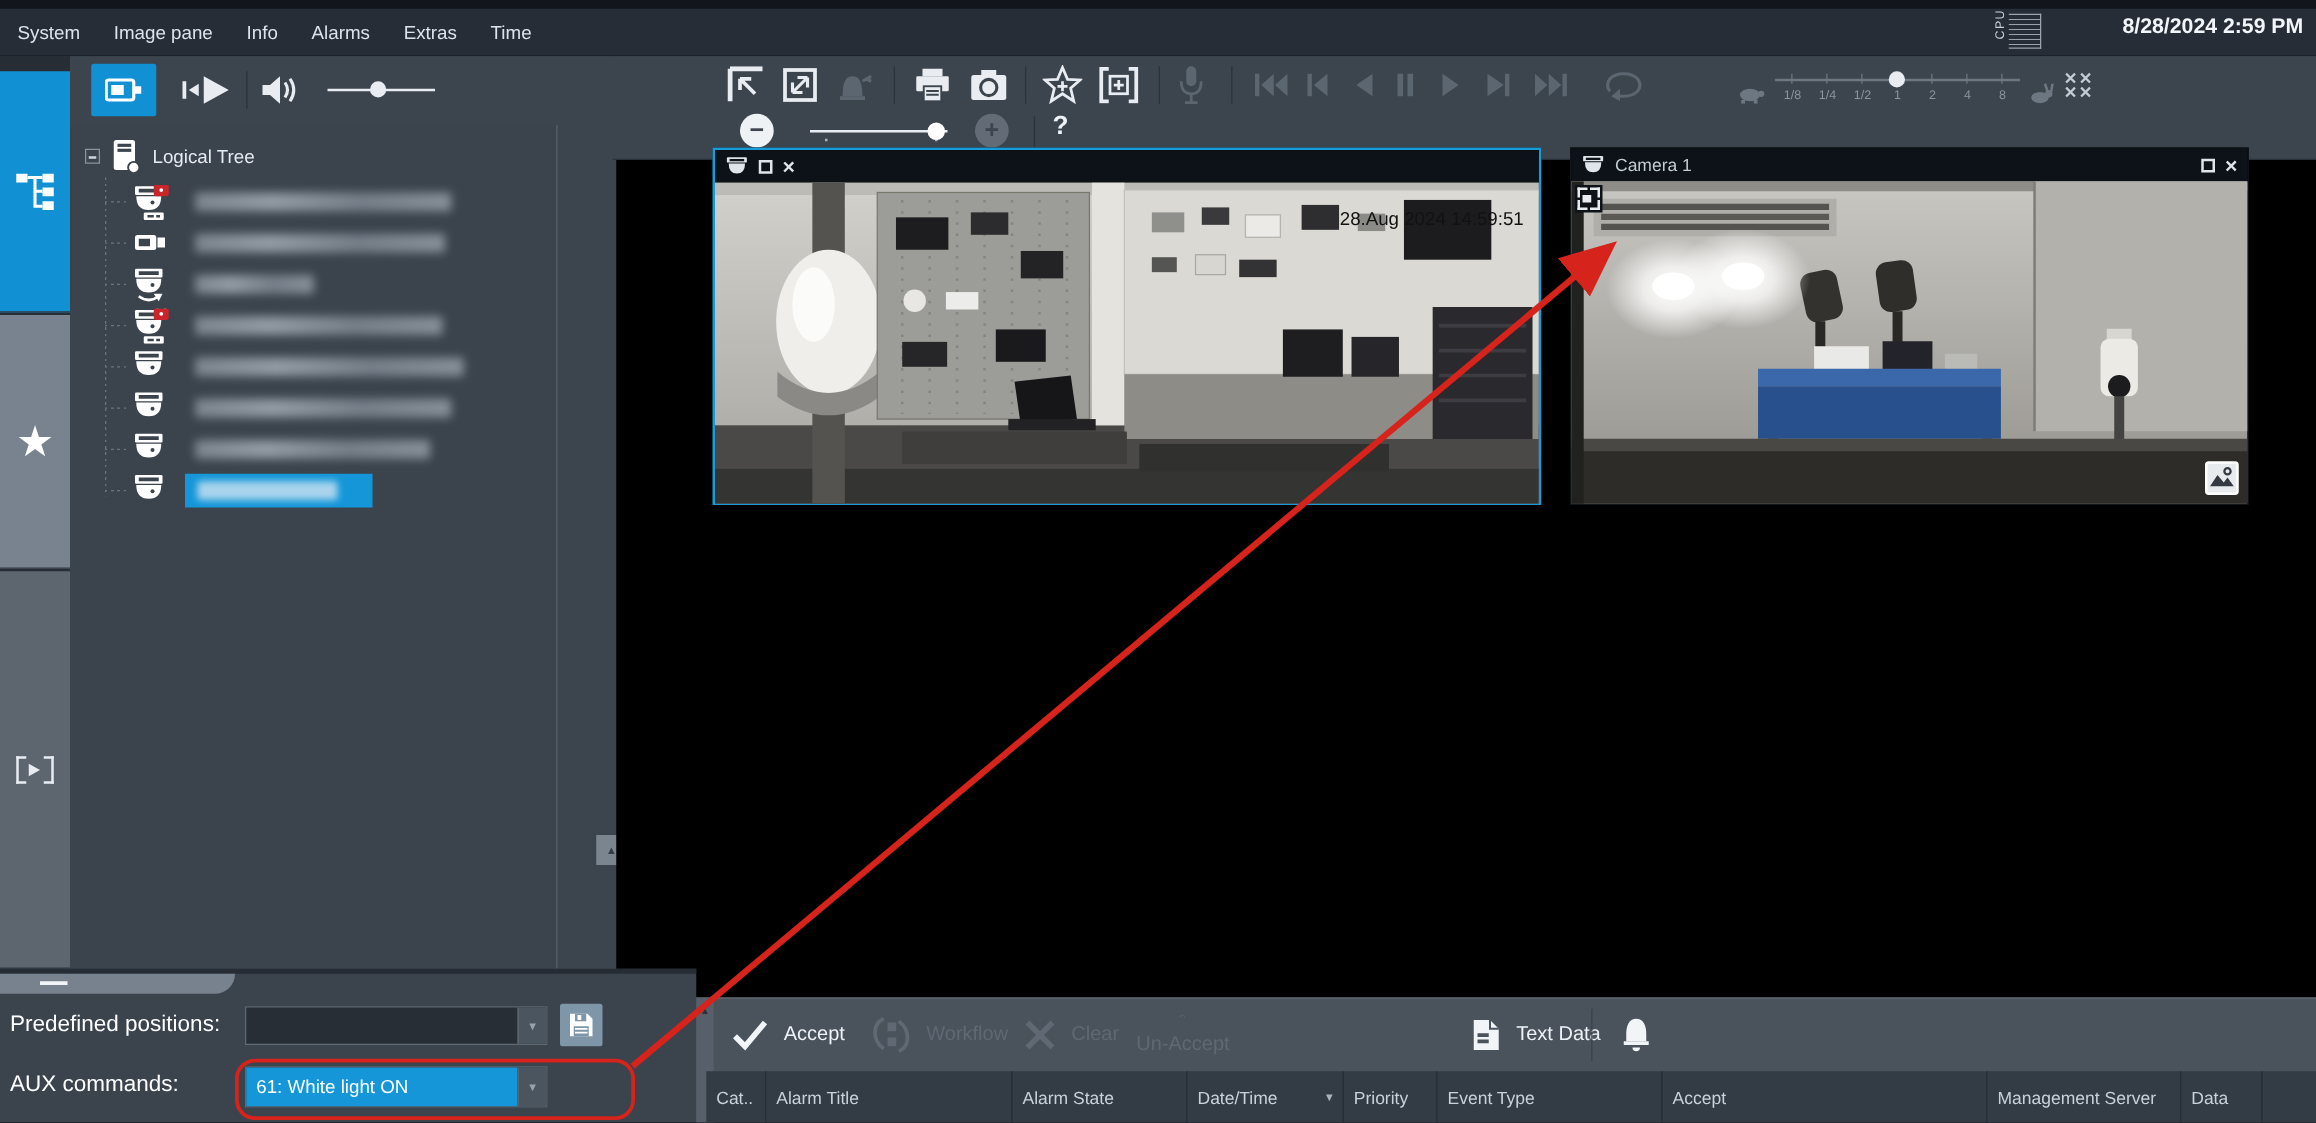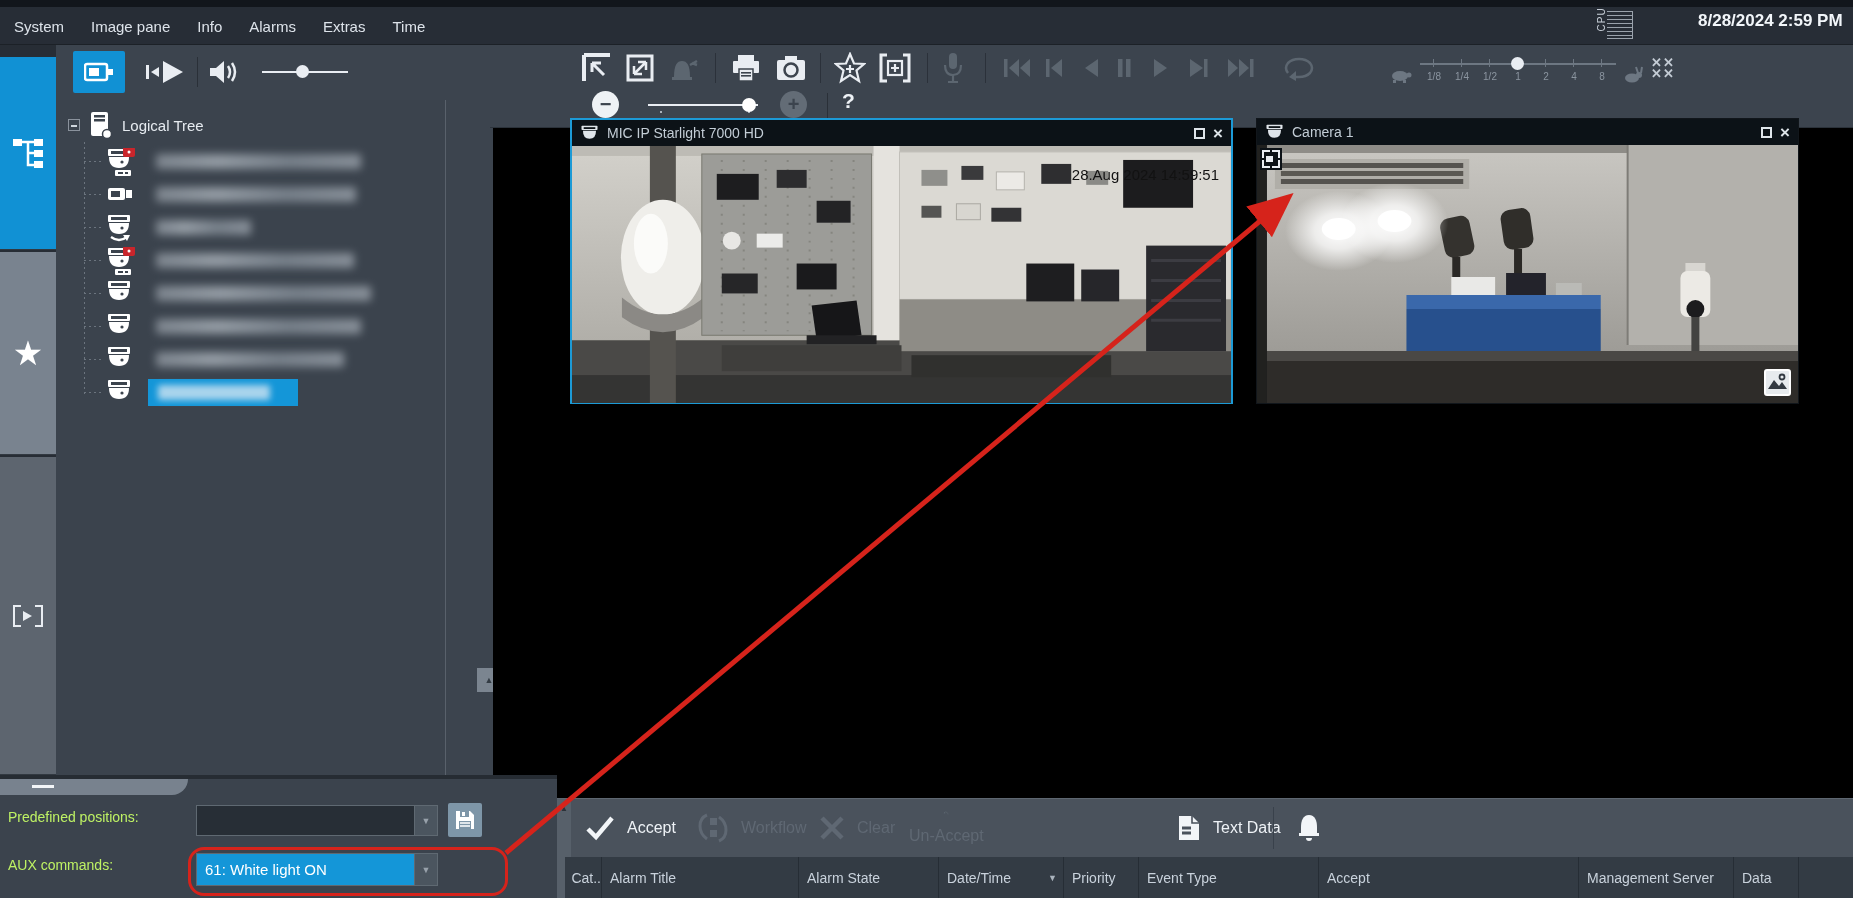--- a/index.html
+++ b/index.html
@@ -103,39 +103,39 @@
   #pip-btn .c3{left:2px;bottom:2px;width:8px;height:8px;border-right:none;border-top:none;}
   #pip-btn .c4{right:2px;bottom:2px;width:8px;height:8px;border-left:none;border-top:none;}
   #pip-btn .sq{left:6px;top:8px;width:7px;height:6px;background:#e9edf2;border:none;}
   #refimg-btn{right:7px;bottom:7px;width:27px;height:27px;background:#e7ebee;border-radius:3px;border:2px solid #fff;}
 
   
   #ptz-panel{left:0;top:775px;width:557px;height:123px;background:#3b434d;}
   #ptz-topline{left:0;top:0;width:557px;height:4px;background:#262c33;}
   #splitter-handle{left:0;top:4px;width:188px;height:16px;background:#78828e;border-radius:0 0 16px 0;}
   #splitter-handle::after{content:"";position:absolute;left:32px;top:6px;width:22px;height:3px;background:#f2f5f8;}
-  .ptz-label{color:#bef264;font-size:14px;white-space:nowrap;}
+  .ptz-label{color:#ffffff;font-size:18px;white-space:nowrap;}
   .dd{position:absolute;height:31px;background:#272e36;border:1px solid #5f6972;display:flex;}
   .dd .val{flex:1;display:flex;align-items:center;padding:0 8px;font-size:15px;color:#e8edf2;white-space:nowrap;overflow:hidden;}
   .dd .arrow{width:23px;background:#4b555f;border-left:1px solid #5f6972;display:flex;align-items:center;justify-content:center;color:#98a1ab;font-size:9px;}
   #aux-dd .val{background:#1496d8;color:#fff;}
   #red-box{left:188px;top:847px;width:320px;height:49px;border:3px solid #d6231b;border-radius:16px;z-index:40;}
 
   
   #alarm-panel{left:557px;top:798px;width:1296px;height:100px;background:#4a525c;border-top:1px solid #5e6771;}
   #alarm-grip{left:0;top:0;width:14px;height:100px;background:#57606a;display:flex;justify-content:center;padding-top:5px;color:#2c3239;font-size:8px;}
   .abtn{position:absolute;top:12px;height:34px;display:flex;align-items:center;gap:12px;}
   .abtn .lbl{font-size:16px;color:#eef2f6;white-space:nowrap;}
   .abtn.disabled .lbl{color:#5f6873;}
   .abtn.disabled svg *{stroke:#5f6873 !important;fill-opacity:1;}
   .abtn.disabled svg .f{fill:#5f6873 !important;stroke:none !important;}
   #alarm-toolsep{left:716px;top:8px;width:1px;height:42px;background:#39414b;}
   #alarm-header{left:8px;top:58px;right:0;height:42px;background:#333b44;display:flex;}
   .acol{height:42px;display:flex;align-items:center;padding-left:8px;border-right:1px solid #262d35;color:#c9d2dc;font-size:14px;white-space:nowrap;overflow:hidden;position:relative;}
-  .acol:nth-of-type(1){width:37px;justify-content:flex-end;} .acol:nth-of-type(2){width:197px;}
+  .acol:nth-of-type(1){width:48px;} .acol:nth-of-type(2){width:197px;}
   .acol:nth-of-type(3){width:140px;} .acol:nth-of-type(4){width:125px;justify-content:center;}
   .acol:nth-of-type(5){width:75px;}  .acol:nth-of-type(6){width:180px;}
   .acol:nth-of-type(7){width:260px;} .acol:nth-of-type(8){width:155px;}
   .acol:nth-of-type(9){width:65px;}
   .acol .sort{display:none;margin-left:auto;margin-right:6px;color:#aab3bd;font-size:9px;}
   .acol.sorted .sort{display:inline-block;}
 
   
   #arrow-overlay{left:0;top:0;width:1853px;height:898px;pointer-events:none;z-index:50;}
 </style>
@@ -670,21 +670,20 @@
 
   <div id="canvas" class="abs">
 
     <div id="pane1" class="pane">
       <div class="pane-title">
         <svg width="19" height="16" viewBox="0 0 26 22">
           <rect x="2" y="1" width="22" height="6" rx="1" fill="#dfe5ea"></rect>
           <rect x="5" y="3" width="16" height="2.5" fill="#0c1217"></rect>
           <path d="M4 8 Q4 19 13 19 Q22 19 22 8 Z" fill="#dfe5ea"></path>
         </svg>
-        <span class="t">MIC IP Starlight 7000 HD</span>
         <span class="pt-max"></span>
         <span class="pt-close">×</span>
       </div>
       <svg class="vid" width="659" height="257" viewBox="0 0 660 258" preserveAspectRatio="none">
         <defs>
           <linearGradient id="v1wall" x1="0" y1="0" x2="0" y2="1">
             <stop offset="0" stop-color="#d3d1cb"></stop>
               <stop offset="1" stop-color="#a6a49e"></stop>
           </linearGradient>
         </defs>

